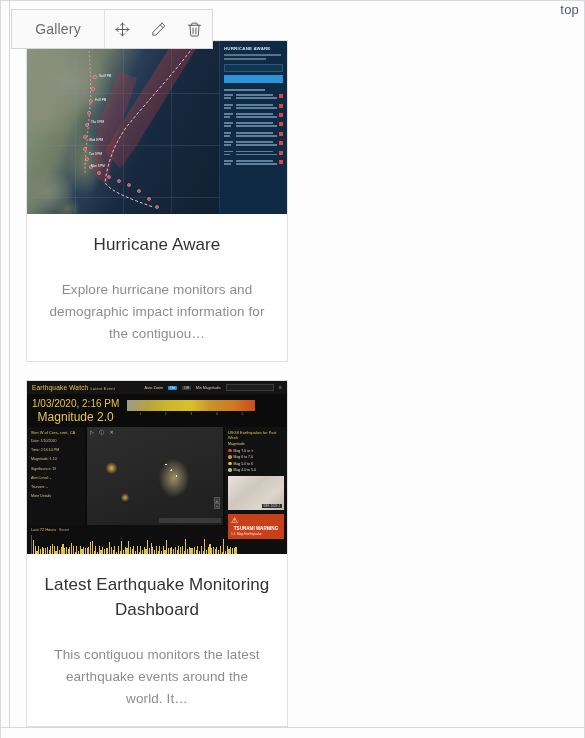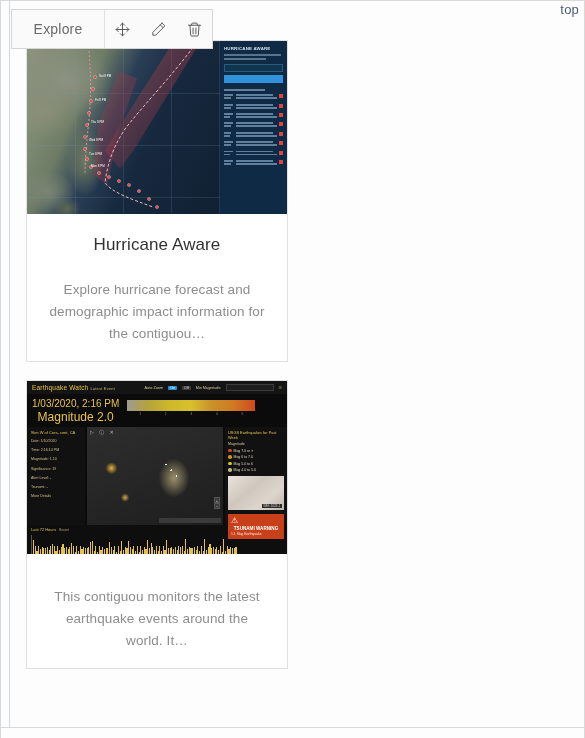--- a/index.html
+++ b/index.html
@@ -247,21 +247,21 @@
 
   <div class="frame-top"></div>
   <div class="frame-left2"></div>
   <div class="frame-right"></div>
   <div class="frame-bottom"></div>
   <div class="frame-left"></div>
 
   <div class="top-label">top</div>
 
   <div class="toolbar">
-    <div class="tb-title">Explore</div>
+    <div class="tb-title">Gallery</div>
     <div class="tb-btn">
       <span>
         <svg width="17" height="17" viewBox="0 0 24 24" fill="none" stroke="#5a5a5a" stroke-width="1.4" stroke-linecap="round" stroke-linejoin="round">
           <line x1="12" y1="3" x2="12" y2="21"></line>
             <line x1="3" y1="12" x2="21" y2="12"></line>
           <polyline points="9,6 12,3 15,6"></polyline>
             <polyline points="9,18 12,21 15,18"></polyline>
           <polyline points="6,9 3,12 6,15"></polyline>
             <polyline points="18,9 21,12 18,15"></polyline>
         </svg>
@@ -439,21 +439,21 @@
                   <div class="hu-tl"></div>
                 </div>
               <div class="c3">
                   <div class="hu-flag"></div>
                 </div>
             </div>
           </div>
         </div>
         <div class="card-body">
           <div class="card-title">Hurricane Aware</div>
-          <div class="card-desc">Explore hurricane forecast and demographic impact information for the contiguou…</div>
+          <div class="card-desc">Explore hurricane monitors and demographic impact information for the contiguou…</div>
         </div>
       </div>
 
       <div class="card row1">
         <div class="thumb">
           <div class="eq">
             <div class="eq-top">
               <div class="eq-ttl">
                 <span>Earthquake Watch</span><small>Latest Event</small>
               </div>
@@ -653,19 +653,20 @@
                   <span class="bar" style="height: 7px; left: 198.22px;"></span>
                   <span class="bar" style="height: 6px; left: 199.95px;"></span>
                   <span class="bar" style="height: 6px; left: 201.68px;"></span>
                   <span class="bar" style="height: 7px; left: 203.41px;"></span>
                 </div>
 
             </div>
           </div>
         </div>
         <div class="card-body">
+          <div class="card-title">Latest Earthquake Monitoring Dashboard</div>
           <div class="card-desc">This contiguou monitors the latest earthquake events around the world. It…</div>
         </div>
       </div>
 
     </div>
   </div>
 </div>
 
 </body></html>

